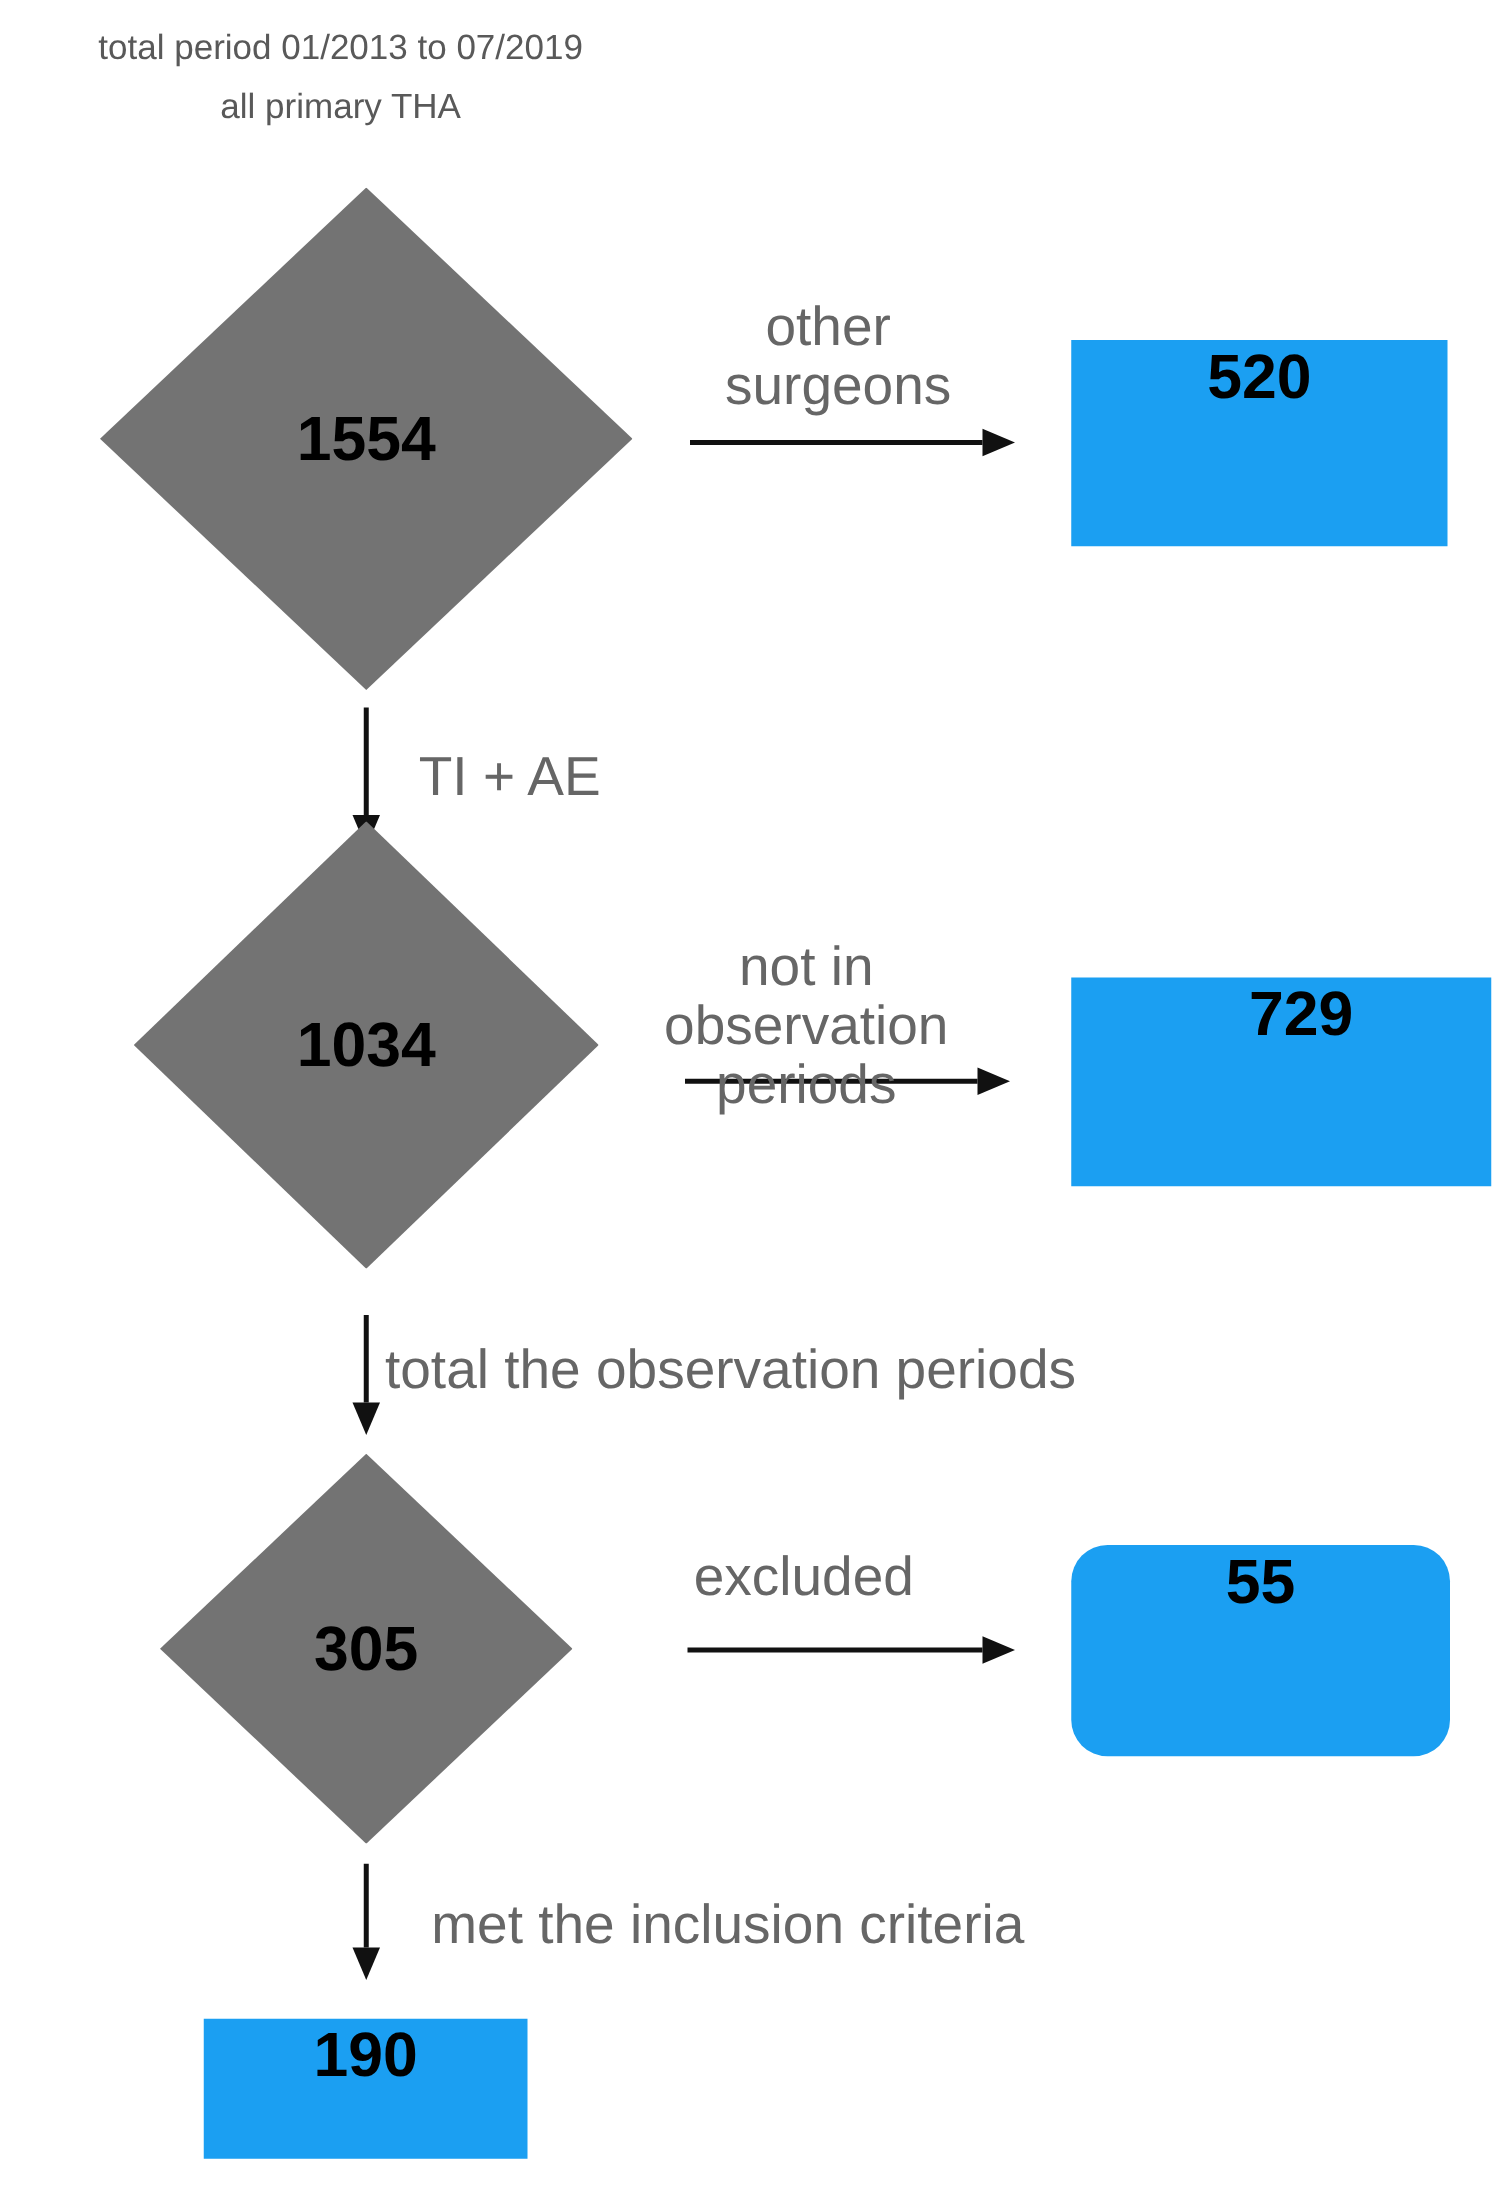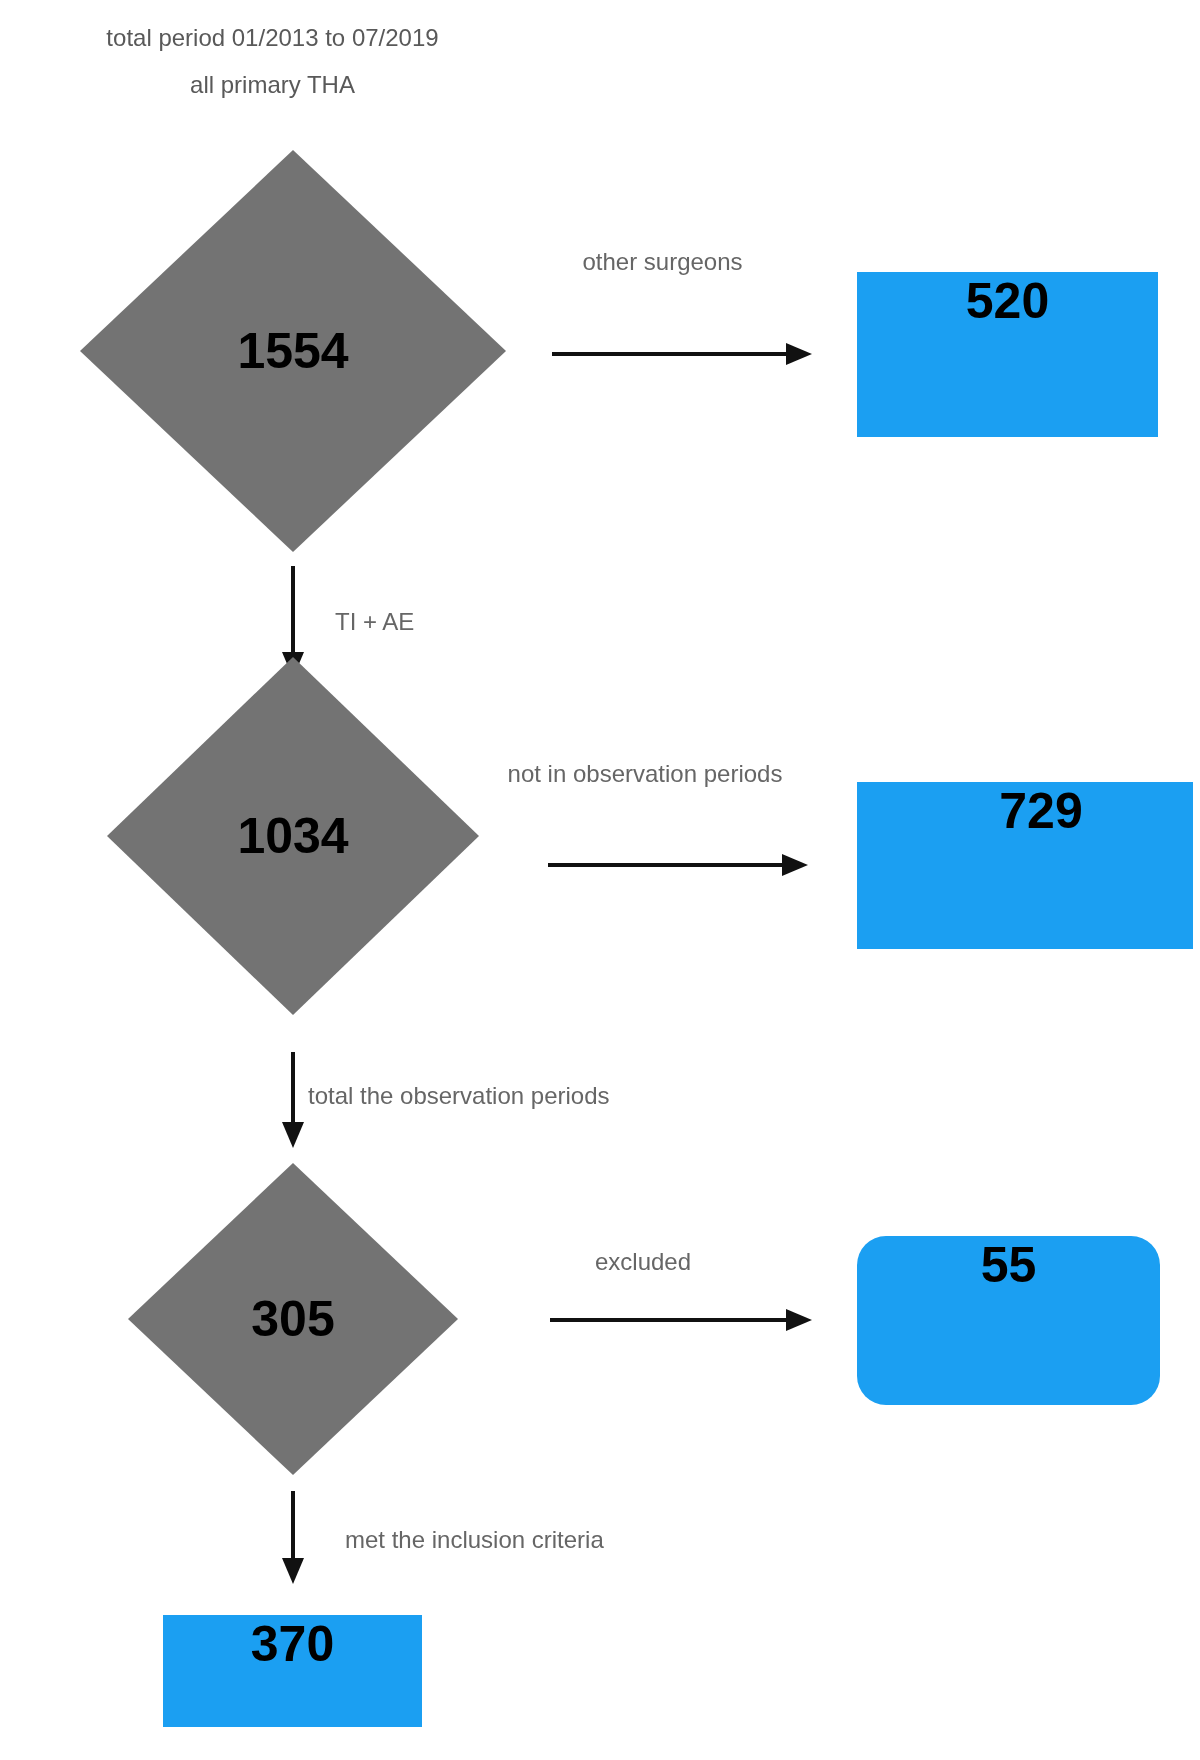--- a/index.html
+++ b/index.html
@@ -14,21 +14,21 @@
     background: #ffffff;
     font-family: "Liberation Sans", sans-serif;
     overflow: hidden;
   }
   .title-block {
     position: absolute;
     left: 0;
     top: 14px;
     width: 545px;
     text-align: center;
-    font-size: 24px;
+    font-size: 28px;
     line-height: 47px;
     color: #595959;
   }
   .title-block span { display: block; }
   .diamond {
     position: absolute;
     background: #737373;
     clip-path: polygon(50% 0%, 100% 50%, 50% 100%, 0% 50%);
     display: flex;
     align-items: center;
@@ -41,21 +41,21 @@
     align-items: flex-start;
     justify-content: center;
   }
   .node-value {
     font-size: 50px;
     font-weight: bold;
     color: #000000;
   }
   .edge-label {
     position: absolute;
-    font-size: 24px;
+    font-size: 44px;
     line-height: 47px;
     color: #666666;
   }
   .edge-label.centered { text-align: center; }
   .edge-label.nowrap { white-space: nowrap; }
   .arrow-layer {
     position: absolute;
     left: 0;
     top: 0;
     width: 1200px;
@@ -118,21 +118,21 @@
 
   <div class="rect-node" style="left:857px; top:782px; width:304px; height:167px;padding-left:32px;">
     <span class="node-value">729</span>
   </div>
 
   <div class="rect-node" style="left:857px; top:1236px; width:303px; height:169px;border-radius:29px;">
     <span class="node-value">55</span>
   </div>
 
   <div class="rect-node" style="left:163px; top:1615px; width:259px; height:112px;">
-    <span class="node-value">370</span>
+    <span class="node-value">190</span>
   </div>
 
   <div class="edge-label centered" style="left:580px; top:238px; width:165px;">other surgeons</div>
 
   <div class="edge-label nowrap" style="left:335px; top:598px;">TI + AE</div>
 
   <div class="edge-label centered" style="left:500px; top:750px; width:290px;">not in observation periods</div>
 
   <div class="edge-label nowrap" style="left:308px; top:1072px;">total the observation periods</div>
 

